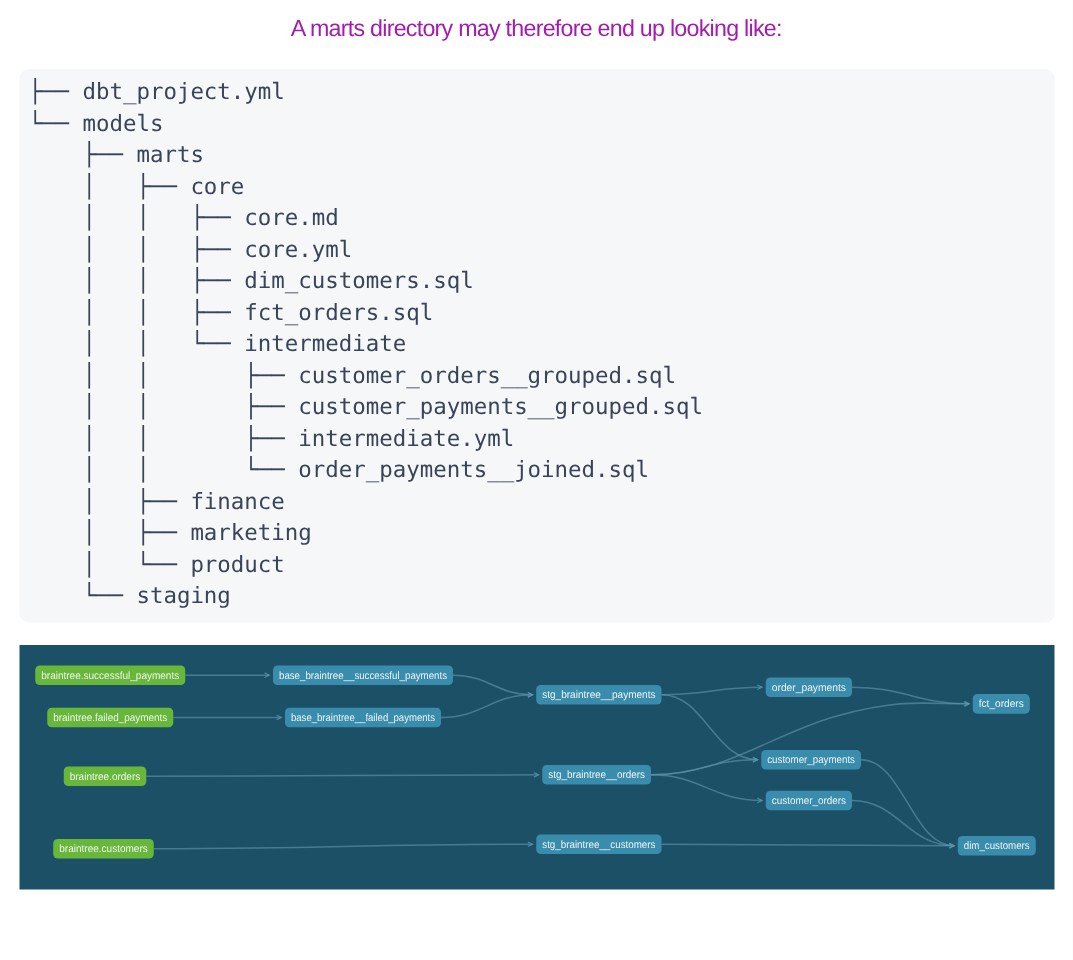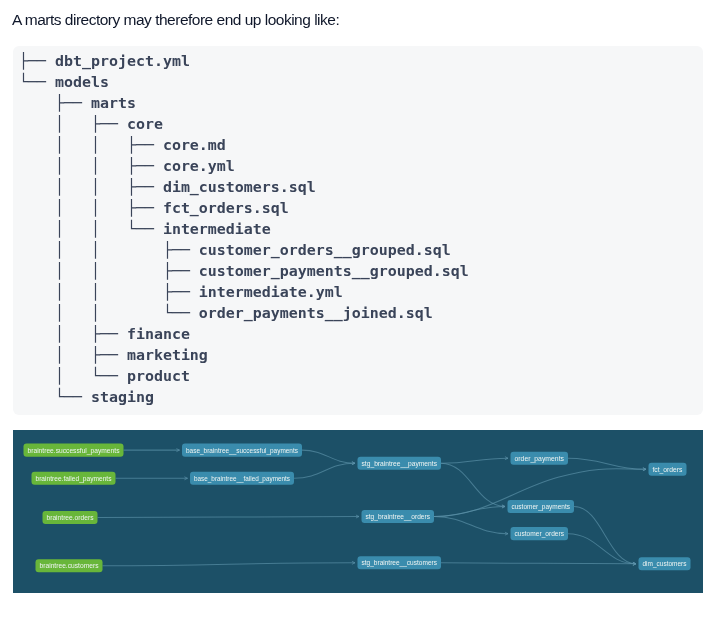--- a/index.html
+++ b/index.html
@@ -11,35 +11,35 @@
     overflow: hidden;
   }
   .doc {
     padding: 7.5px 12px 0 12px;
   }
   p.para {
     margin: 0;
     font-family: "Liberation Sans", sans-serif;
     font-size: 15.5px;
     line-height: 24px;
-    color: #0f172a;
+    color: #a21caf;
     letter-spacing: -0.5px;
+    text-align: center;
   }
   p.para.intro { margin-bottom: 14px; }
   pre.codeblock {
     margin: 0 0 15px 1px;
     background: #f6f7f8;
     border-radius: 6px;
     padding: 5.5px 10px 6.5px 6px;
     font-family: "DejaVu Sans Mono", "Liberation Mono", monospace;
     font-size: 14.95px;
     line-height: 21px;
     color: #3a4459;
     overflow: hidden;
-    font-weight: bold;
   }
   pre.codeblock code {
     font-family: inherit;
     font-size: inherit;
     line-height: inherit;
   }
   p.para.dag-intro { margin-bottom: 11px; }
   figure.dag-figure {
     margin: 0 0 0 1px;
     line-height: 0;

